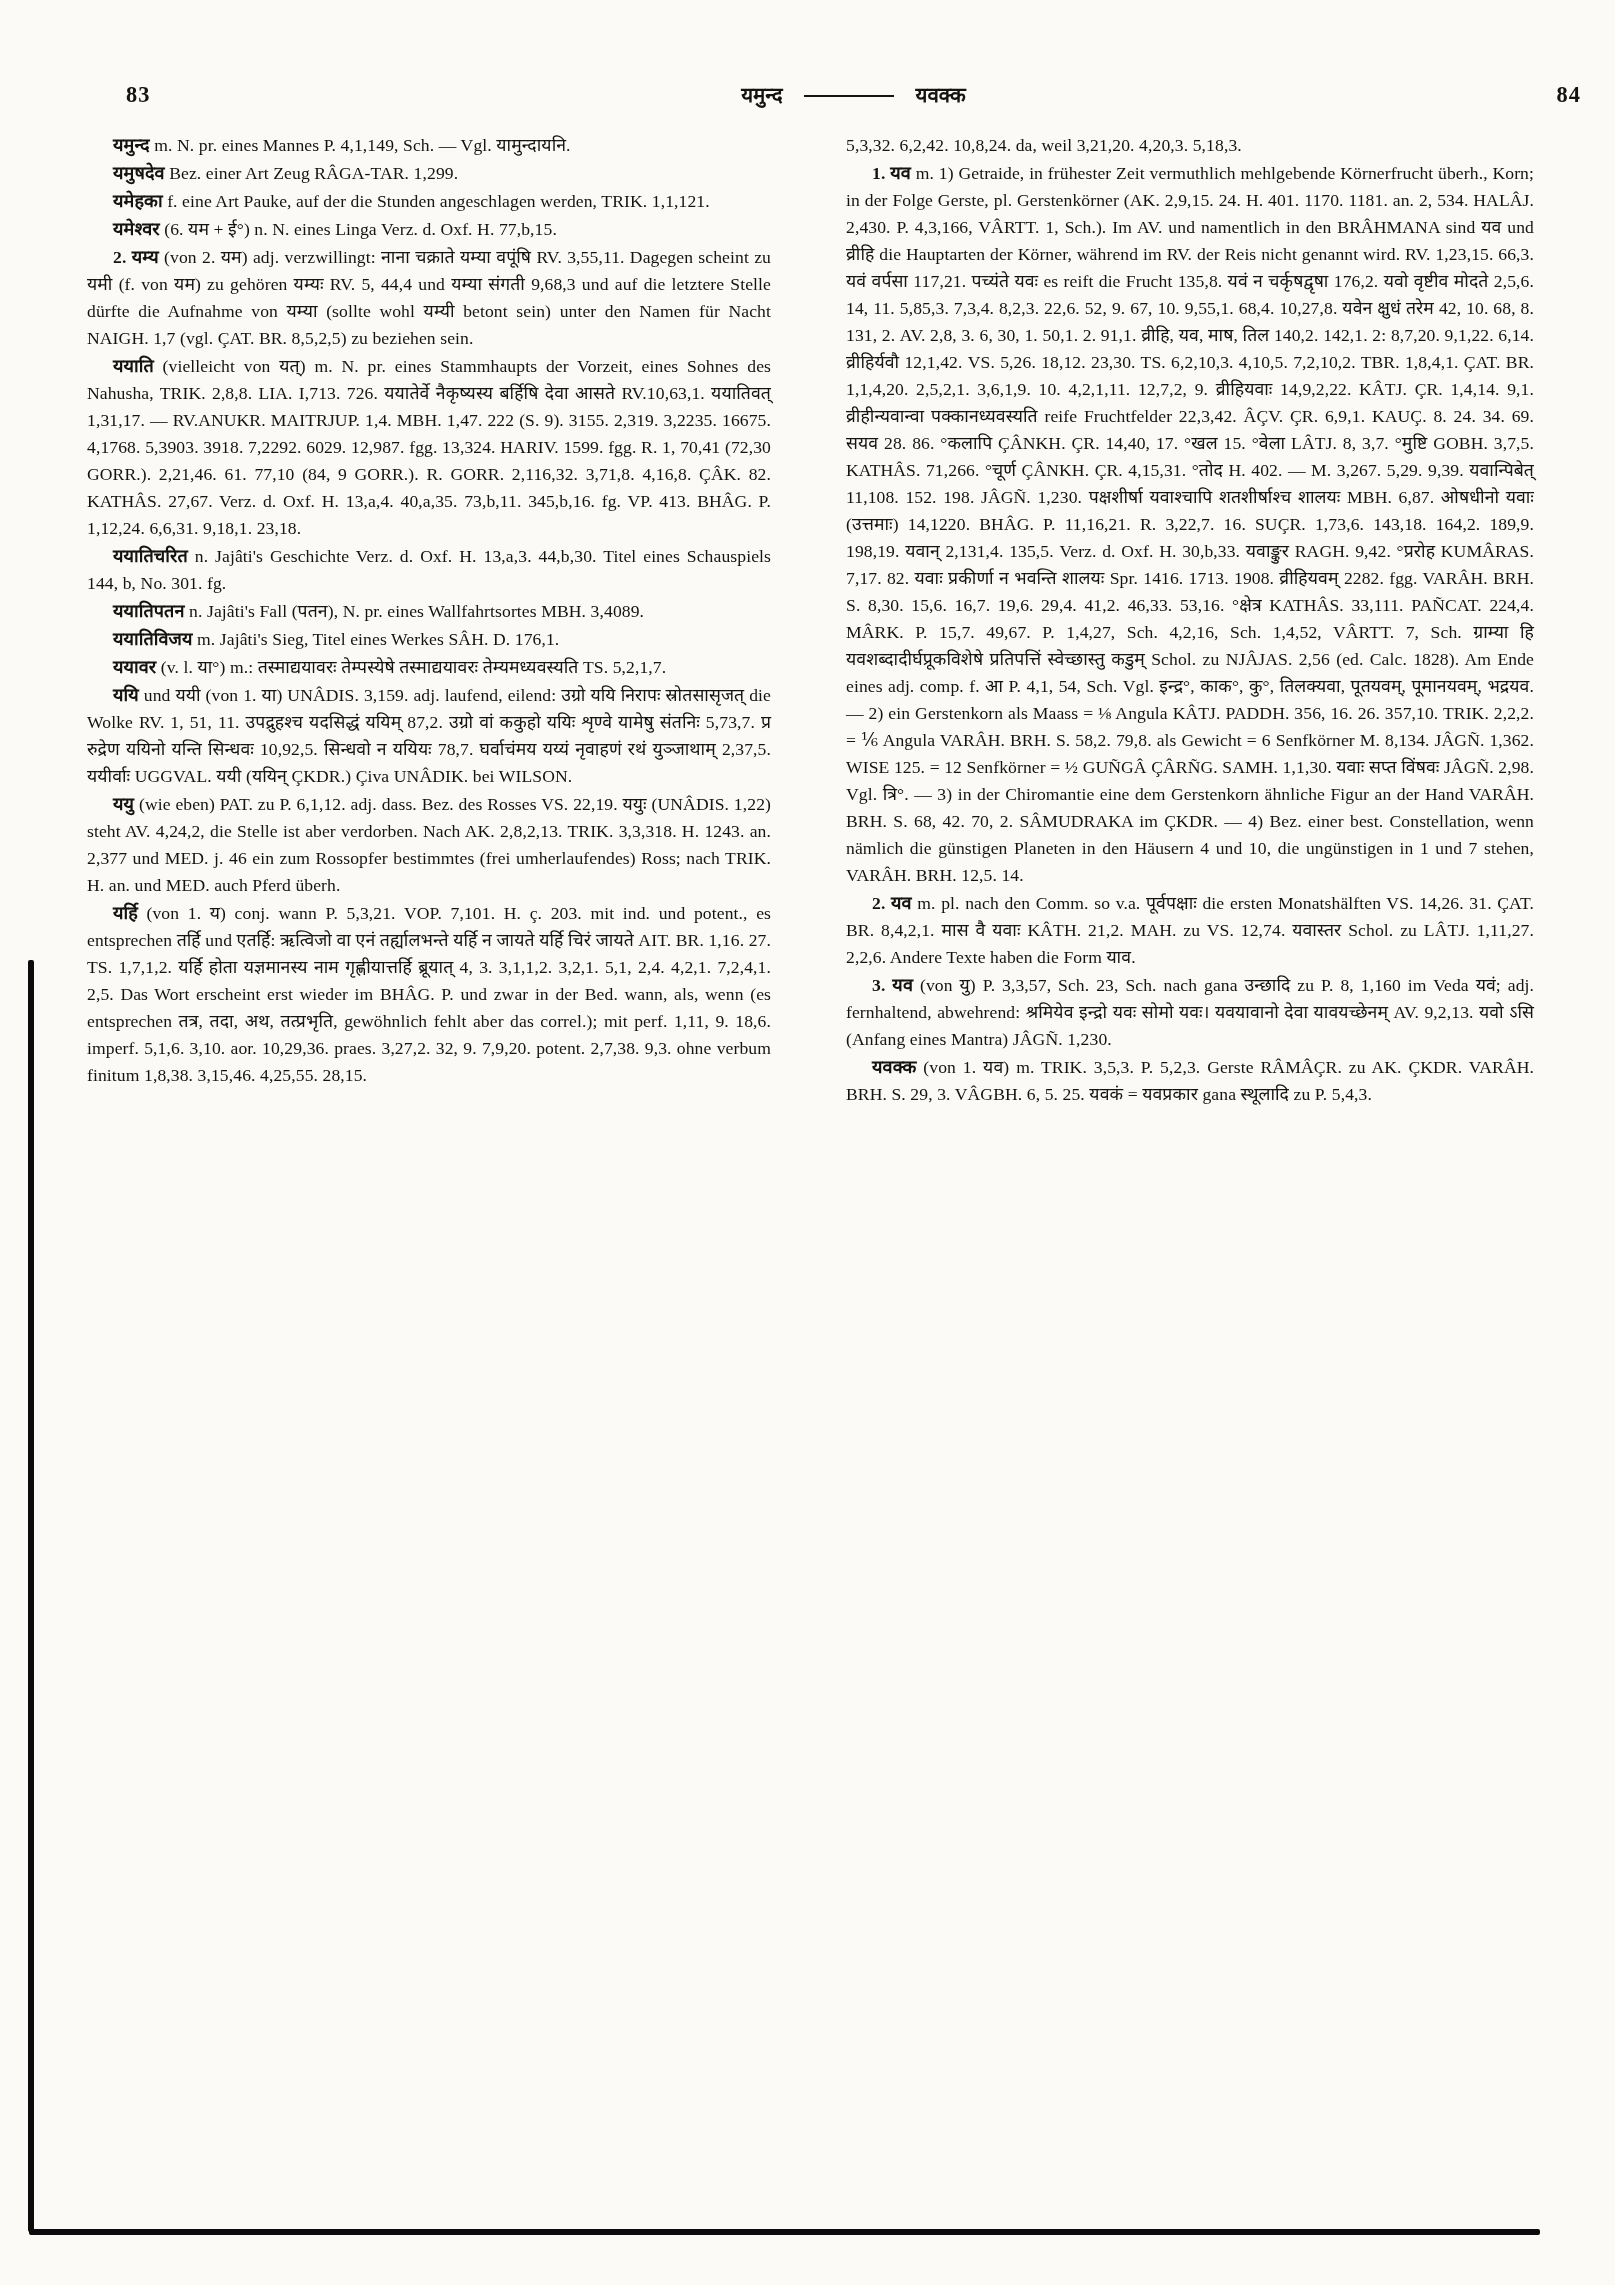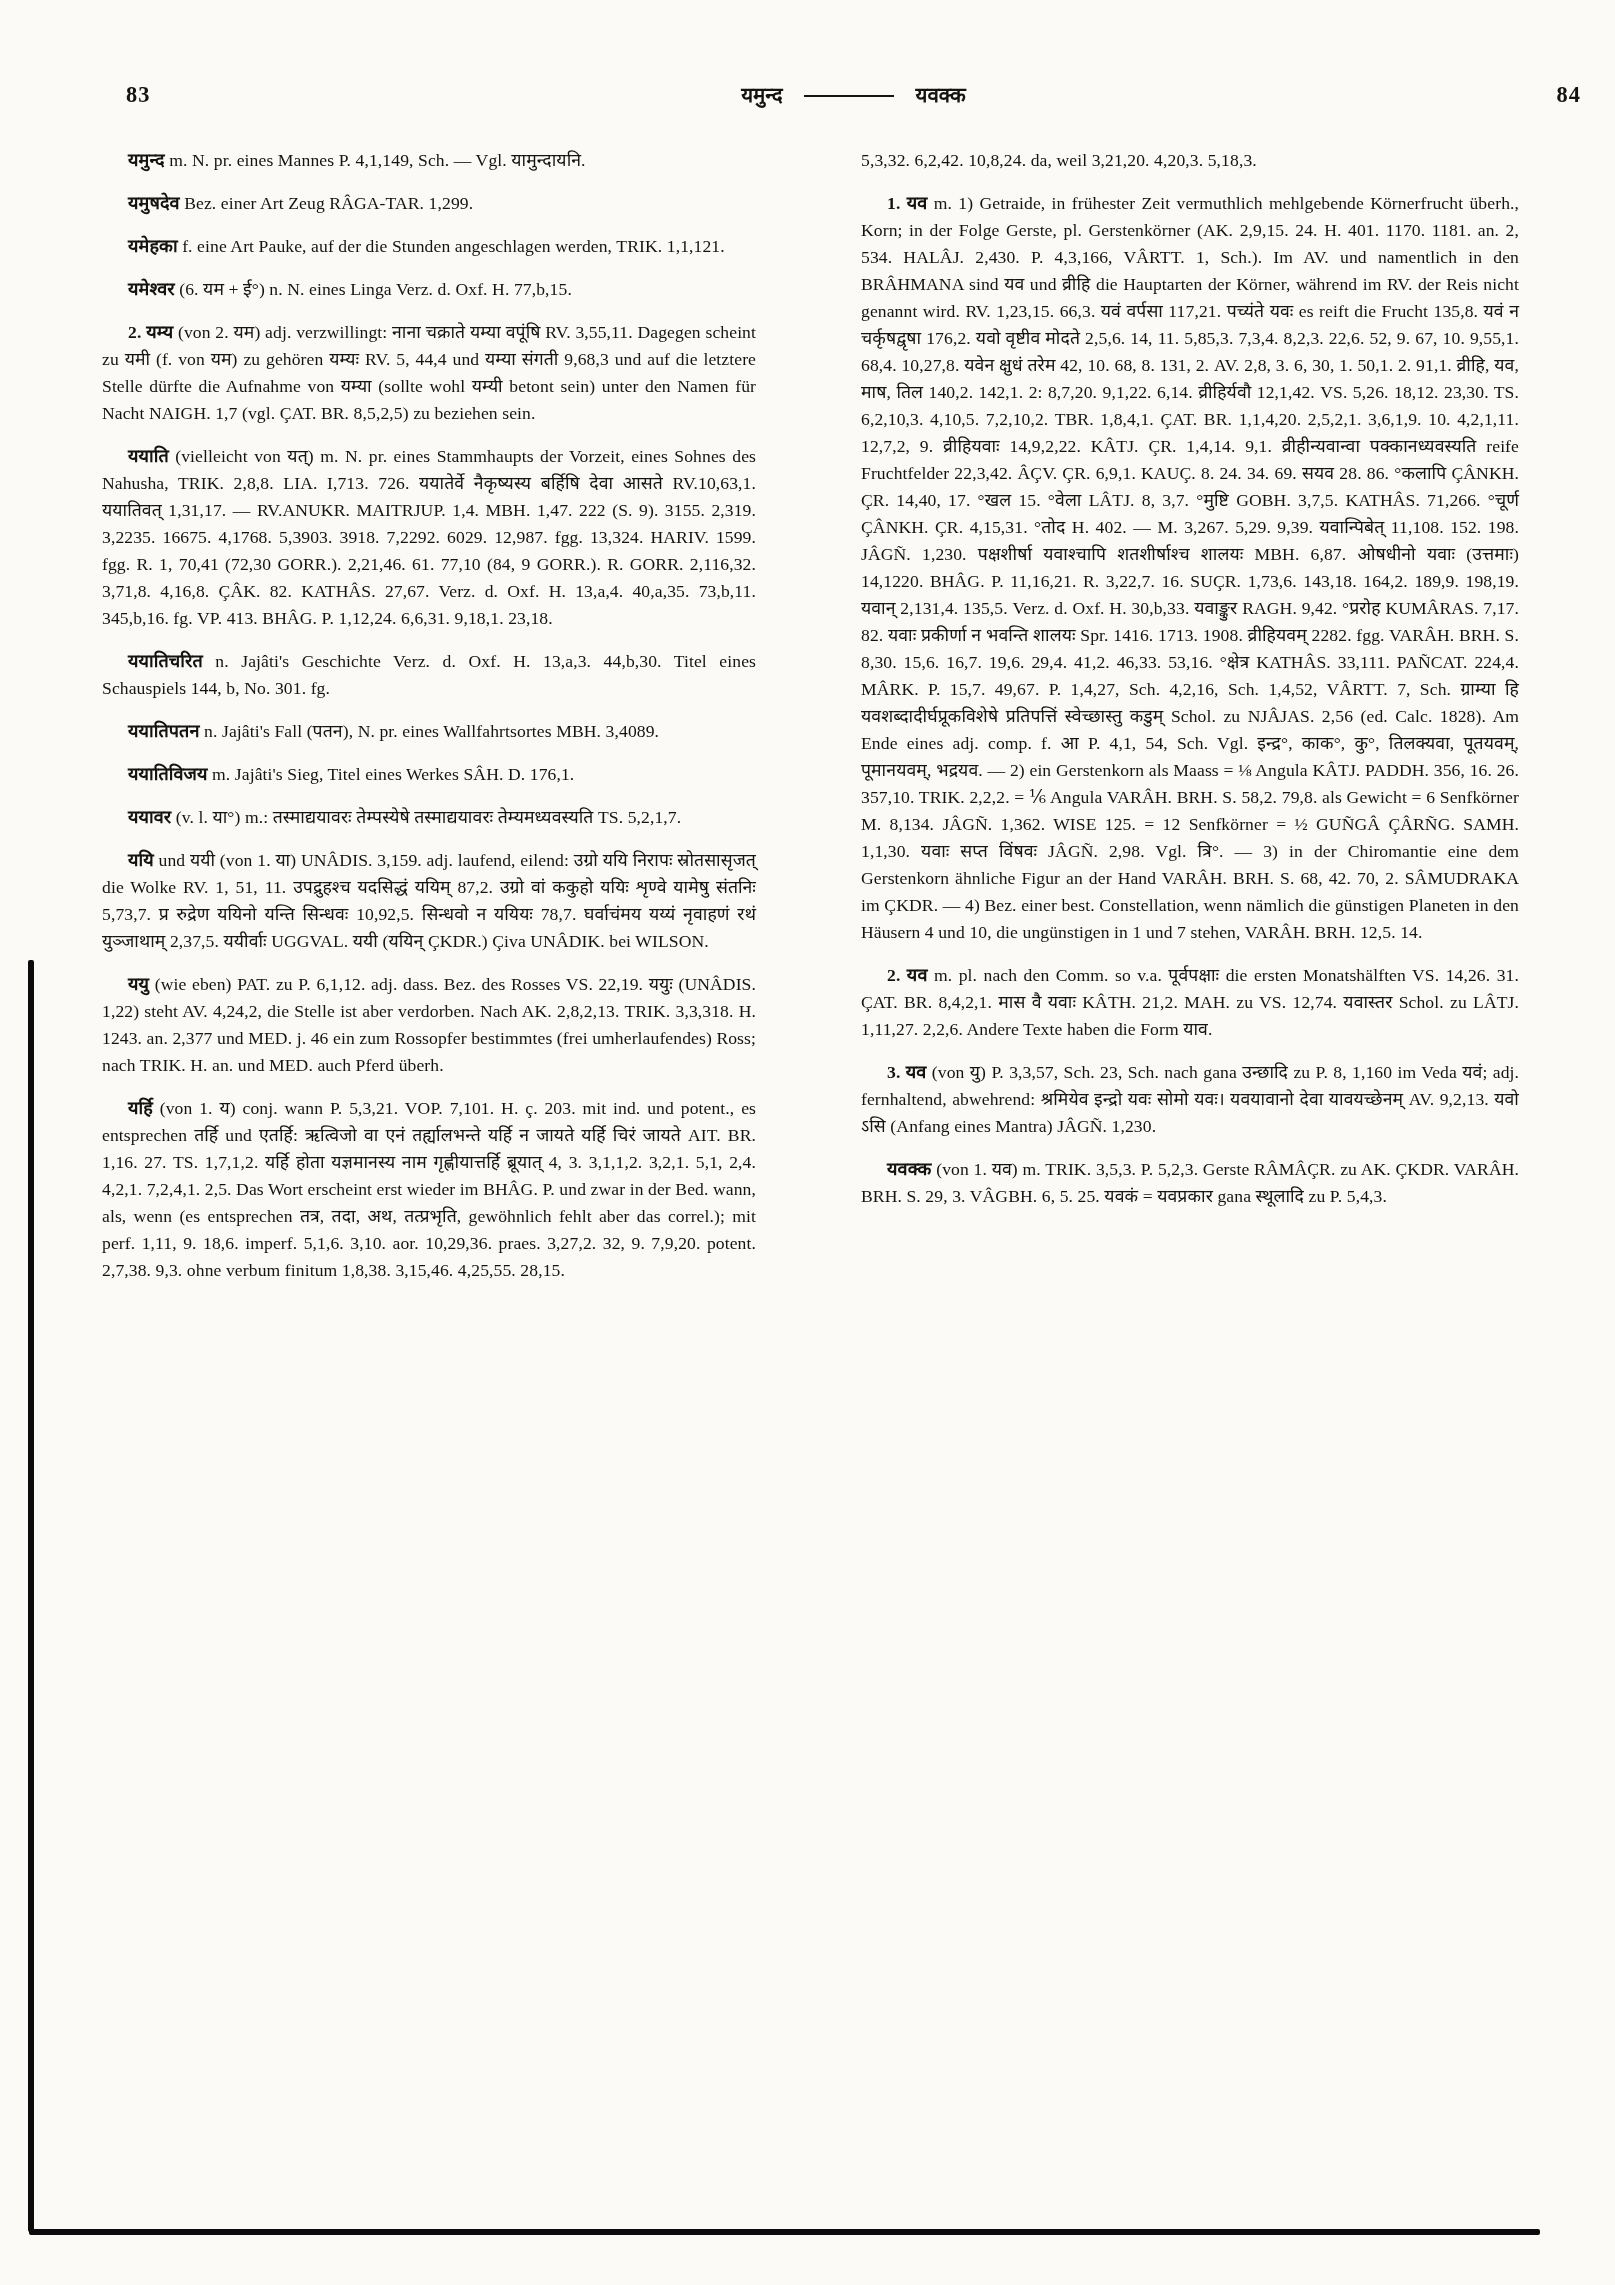--- a/index.html
+++ b/index.html
@@ -43,21 +43,21 @@
   
   .col {
     position: absolute; top: 131px;
     font-size: 17.6px; line-height: 27px;
     text-align: justify;
     letter-spacing: 0.1px;
   }
   .col-left  { left: 86px;  width: 686px; }
   .col-right { left: 845px; width: 690px; }
 
-  .entry { margin: 16px; text-indent: 26px; }
+  .entry { margin: 1px; text-indent: 26px; }
   .entry.cont { text-indent: 0; }
   .lead { font-weight: bold; }
   .hw { font-weight: bold; font-size: 18px; }
 </style>
 </head>
 <body>
 
 <div class="page">
 
   <div class="scan-edge-left"></div>

